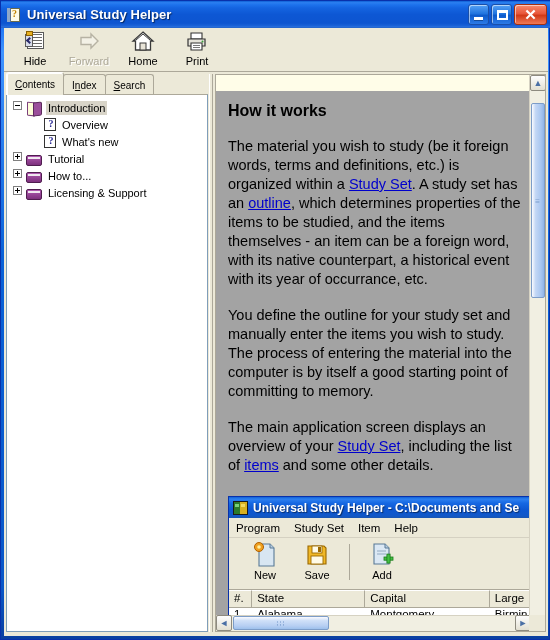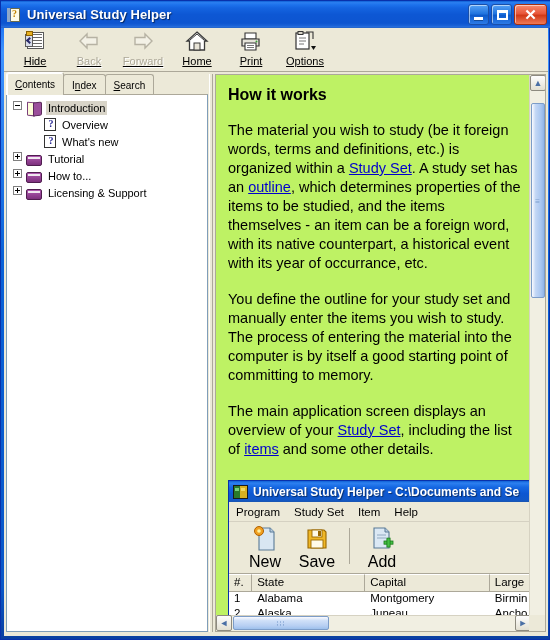--- a/index.html
+++ b/index.html
@@ -72,21 +72,21 @@
   
   #toolbar {
     position: absolute; left: 0; top: 0; width: 544px; height: 44px;
     background: #ece9d8;
     border-bottom: 1px solid #aca899;
     display: flex; align-items: flex-start; padding-left: 4px;
   }
   .tbar-item {
     width: 54px; height: 42px;
     display: flex; flex-direction: column; align-items: center; justify-content: flex-start;
-    padding-top: 2px; cursor: default; text-decoration: underline;
+    padding-top: 2px; cursor: default;
   }
   .tbar-icon { width: 24px; height: 24px; position: relative; }
   .tbar-label { font-size: 11px; color: #000; margin-top: 1px; line-height: 12px; }
   .tbar-item.disabled .tbar-label { color: #aca899; text-shadow: 1px 1px 0 #fff; }
 
   
   #leftpanel {
     position: absolute; left: 2px; top: 46px; width: 202px; height: 558px;
   }
   
@@ -175,22 +175,22 @@
   }
 
   
   #rightpanel {
     position: absolute; left: 211px; top: 46px; width: 331px; height: 558px;
     border: 1px solid #aca899;
     background: #fffde8;
     overflow: hidden;
   }
   #content {
-    position: absolute; left: 0; top: 0; width: 315px; height: 543px;
-    background: #bef264; padding: 8px 10px 0 12px; overflow: hidden;
+    position: absolute; left: 0; top: 16px; width: 315px; height: 543px;
+    background: #a3a3a3; padding: 8px 10px 0 12px; overflow: hidden;
   }
   #content h1 {
     font-size: 16px; font-weight: bold; margin: 3px 0 0 0; color: #000;
     font-family: "Liberation Sans", sans-serif;
   }
   #content p {
     font-size: 14.5px; line-height: 19px; margin: 17px 0 0 0; color: #000;
   }
   #content a { color: #0000cc; text-decoration: underline; }
 
@@ -219,21 +219,21 @@
   }
   #shot-toolbar {
     height: 52px; background: #ece9d8; display: flex; align-items: flex-start;
     padding-left: 10px; border-bottom: 1px solid #aca899;
   }
   .sh-item {
     width: 52px; display: flex; flex-direction: column; align-items: center;
     padding-top: 4px;
   }
   .sh-icon { width: 28px; height: 26px; position: relative; }
-  .sh-label { font-size: 16px; color: #000; margin-top: 1px; }
+  .sh-label { font-size: 11px; color: #000; margin-top: 1px; }
   .sh-sep { width: 1px; height: 36px; background: #aca899; margin: 6px 6px 0 6px; }
   #shot-header {
     height: 18px; background: #ece9d8; display: flex; font-size: 11.5px;
     border-bottom: 1px solid #aca899;
   }
   .sh-col {
     border-right: 1px solid #aca899; border-top: 1px solid #fff;
     padding: 1px 0 0 5px; background: #ece9d8; overflow: hidden; white-space: nowrap;
   }
   #shot-rows { background: #fff; font-size: 11.5px; }
@@ -311,28 +311,20 @@
           <div class="sq" style="left:10px;top:10px;width:9px;height:1px;background:#6a6a6a;"></div>
           <div class="sq" style="left:10px;top:13px;width:9px;height:1px;background:#6a6a6a;"></div>
           <div class="sq" style="left:10px;top:16px;width:9px;height:1px;background:#6a6a6a;"></div>
           <div class="sq" style="left:2px;top:4px;width:8px;height:13px;background:#d8dce8;border:1px solid #5a5a5a;"></div>
           <div class="sq" style="left:3px;top:1px;width:7px;height:5px;background:#e8b020;border:1px solid #8a6000;"></div>
           <div class="sq" style="left:4px;top:8px;width:5px;height:5px;border-left:2px solid #2a2a6a;border-bottom:2px solid #2a2a6a;transform:rotate(45deg);"></div>
         </div>
         <span class="tbar-label">Hide</span>
       </div>
 
-      <div class="tbar-item disabled">
-        <div class="tbar-icon">
-          <svg width="24" height="24" viewBox="0 0 24 24">
-              <path d="M10 4 L3 11 L10 18 L10 14.5 L20 14.5 L20 7.5 L10 7.5 Z" fill="#f3f1e6" stroke="#b6b2a3" stroke-width="1.4"></path>
-            </svg>
-        </div>
-        <span class="tbar-label">Back</span>
-      </div>
 
       <div class="tbar-item disabled">
         <div class="tbar-icon">
           <svg width="24" height="24" viewBox="0 0 24 24">
               <path d="M14 4 L21 11 L14 18 L14 14.5 L4 14.5 L4 7.5 L14 7.5 Z" fill="#f3f1e6" stroke="#b6b2a3" stroke-width="1.4"></path>
             </svg>
         </div>
         <span class="tbar-label">Forward</span>
       </div>
 
@@ -354,34 +346,20 @@
             <path d="M3 9 L20 9 L20 16 L3 16 Z" fill="#e6e4da" stroke="#333" stroke-width="1.2"></path>
             <path d="M6 13 L17 13 L17 20 L6 20 Z" fill="#fff" stroke="#333" stroke-width="1.1"></path>
             <line x1="8" y1="15.5" x2="15" y2="15.5" stroke="#555" stroke-width=".8"></line>
             <line x1="8" y1="17.5" x2="15" y2="17.5" stroke="#555" stroke-width=".8"></line>
             <circle cx="17.5" cy="11.5" r="1" fill="#3aa03a"></circle>
           </svg>
         </div>
         <span class="tbar-label">Print</span>
       </div>
 
-      <div class="tbar-item">
-        <div class="tbar-icon">
-          <svg width="24" height="24" viewBox="0 0 24 24">
-            <rect x="3" y="3" width="13" height="16" fill="#fff" stroke="#333" stroke-width="1.2"></rect>
-            <rect x="5" y="1.5" width="5" height="3" fill="#d8d4c8" stroke="#333" stroke-width="1"></rect>
-            <line x1="6" y1="8" x2="13" y2="8" stroke="#666" stroke-width=".9"></line>
-            <line x1="6" y1="11" x2="13" y2="11" stroke="#666" stroke-width=".9"></line>
-            <line x1="6" y1="14" x2="11" y2="14" stroke="#666" stroke-width=".9"></line>
-            <path d="M13 2 L20 2 L20 9" fill="none" stroke="#333" stroke-width="1.1"></path>
-            <path d="M18 16 L23 16 L20.5 20 Z" fill="#111"></path>
-          </svg>
-        </div>
-        <span class="tbar-label">Options</span>
-      </div>
     </div>
 
     <div id="leftpanel">
       <div id="tabs">
         <div class="tab active">
           <span><u>C</u><span title="Contents">ontents</span></span>
         </div>
         <div class="tab">
           <span>I<u>n</u>dex</span>
         </div>

